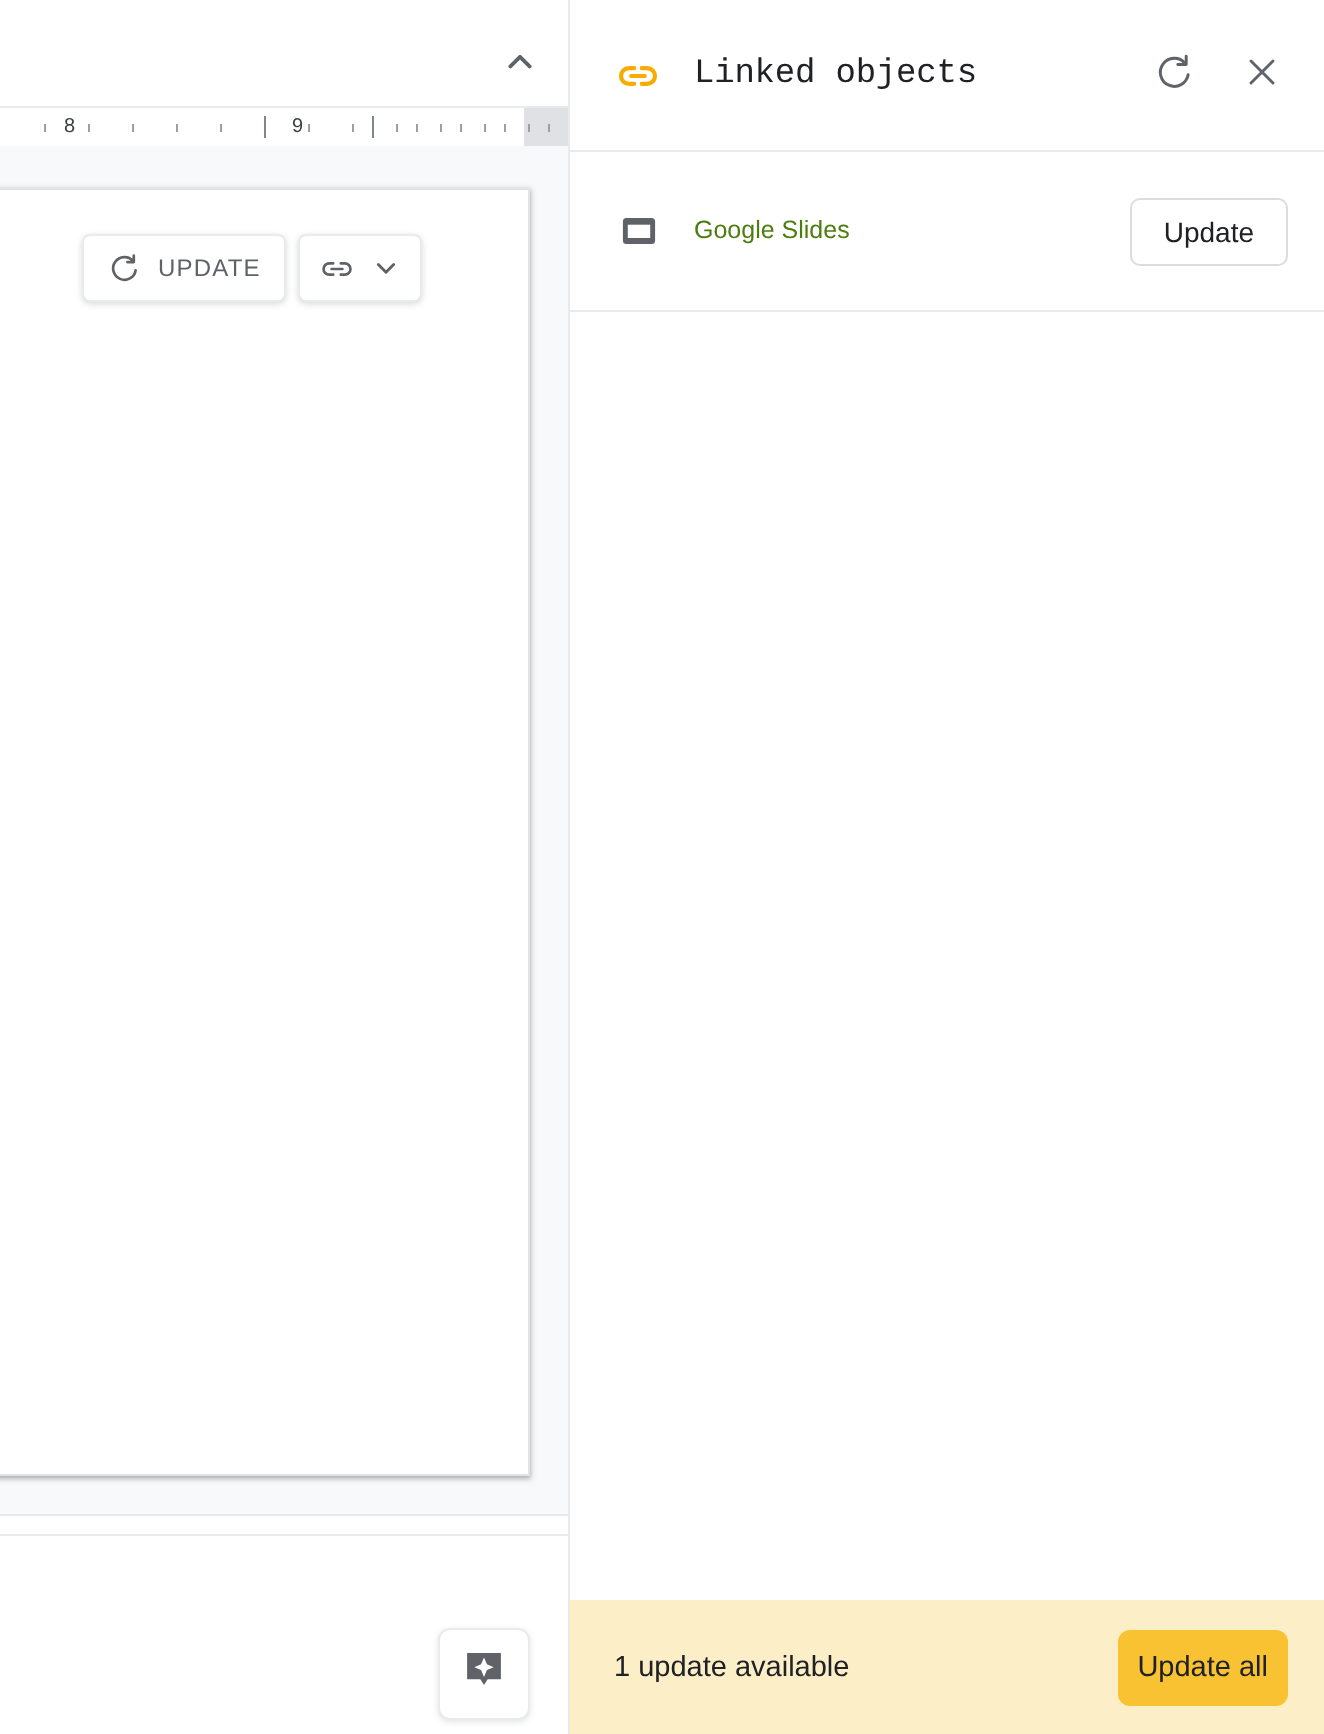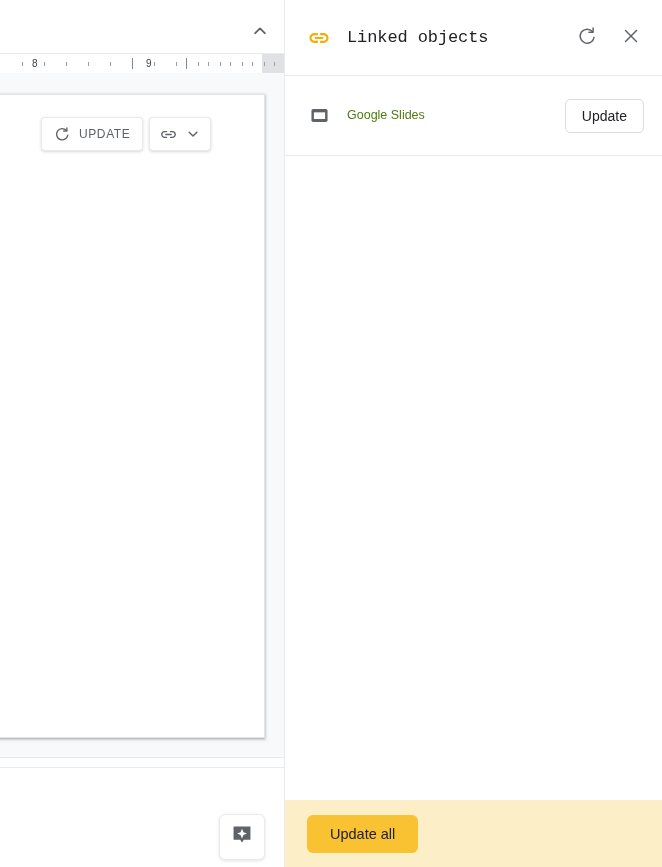--- a/index.html
+++ b/index.html
@@ -338,21 +338,21 @@
   .banner-text {
     flex: 1 1 auto;
     font-size: 14.5px;
     color: #202124;
     font-family: "Liberation Sans", sans-serif;
     white-space: nowrap;
   }
   .banner-btn {
     flex: none;
     height: 38px;
-    padding: 0 23px;
+    padding: 0 10px;
     border: none;
     border-radius: 6px;
     background: #f9c232;
     color: #202124;
     font-size: 14.5px;
     font-family: "Liberation Sans", sans-serif;
     font-weight: 500;
     cursor: pointer;
     display: flex;
     align-items: center;
@@ -484,17 +484,18 @@
           </svg>
         </span>
         <span class="item-texts">
           <span class="item-sub">Google Slides</span>
         </span>
         <button class="item-update-btn">Update</button>
       </div>
     </div>
 
     <div class="panel-banner">
+      <span class="banner-text">1 update available</span>
       <button class="banner-btn">Update all</button>
     </div>
   </div>
 
 </div>
 
 </body></html>

